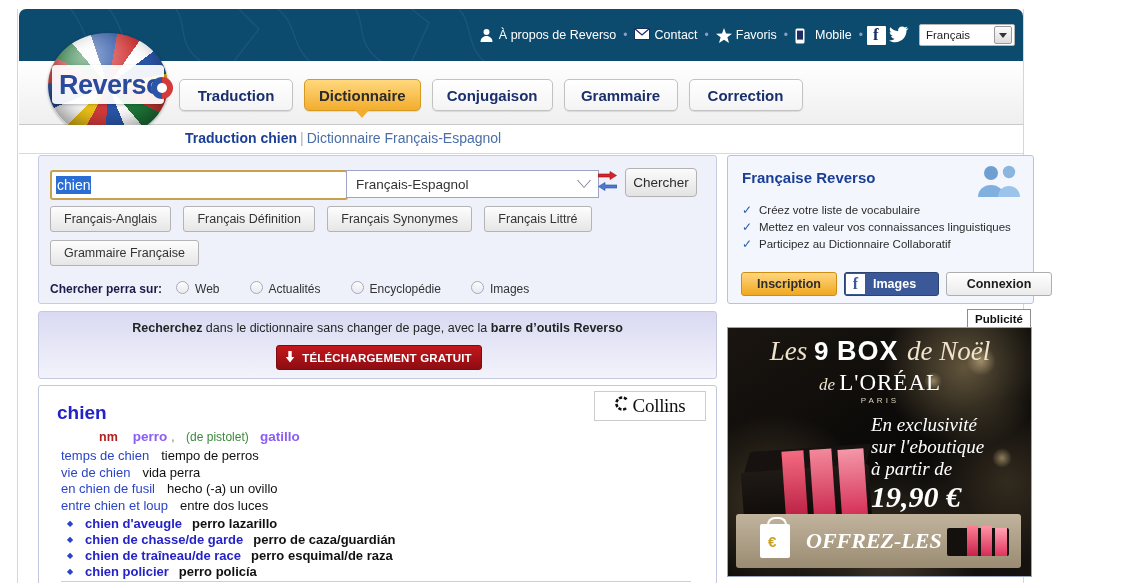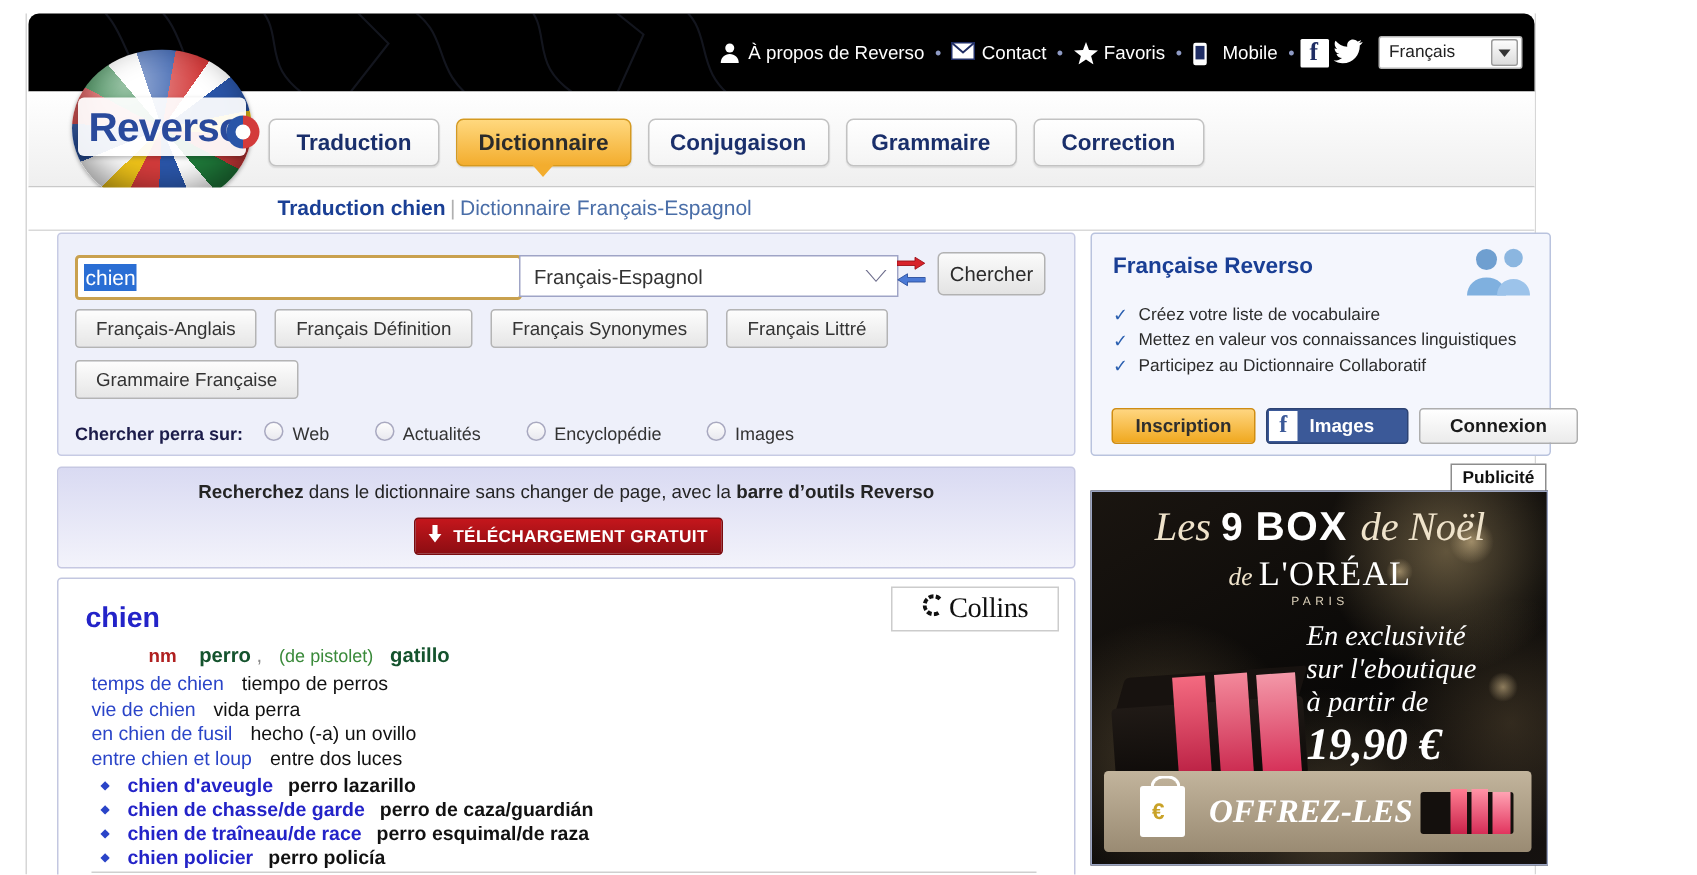--- a/index.html
+++ b/index.html
@@ -9,21 +9,21 @@
   }
   .viewport{position:relative;width:1131px;height:583px;background:#fff;}
 
   
   .page{position:absolute;left:19px;top:9px;width:1004px;height:574px;background:#fff;}
   .page-edge-l{position:absolute;left:17px;top:9px;width:1px;height:574px;background:#d6d6d6;}
   .page-edge-r{position:absolute;left:1023px;top:9px;width:1px;height:574px;background:#d6d6d6;}
 
   
   .topbar{position:absolute;left:0;top:0;width:1004px;height:52px;
-    background:#000000;border-radius:7px 7px 0 0;overflow:hidden;}
+    background:#0c4a6e;border-radius:7px 7px 0 0;overflow:hidden;}
   .topbar .deco{position:absolute;inset:0;opacity:.20;}
   .toplinks{position:absolute;right:8px;top:0;height:52px;display:flex;align-items:center;
     gap:0px;color:#fff;font-size:12.5px;white-space:nowrap;}
   .tl-item{display:flex;align-items:center;gap:5px;padding:0 6px;color:#fff;text-decoration:none;}
   .tl-sep{color:#8e9ac4;font-size:12px;padding:0 1px;}
   .tl-ico{display:inline-block;width:15px;height:15px;position:relative;}
   .sq-fb{display:inline-block;width:19px;height:19px;background:#fff;position:relative;border-radius:1px;margin-left:3px;}
   .sq-fb:after{content:"f";position:absolute;left:6px;top:-1px;font-family:"Liberation Serif",serif;
     font-weight:bold;font-size:17px;color:#1f2d64;}
   .tw{display:inline-block;width:20px;height:19px;position:relative;margin-left:3px;color:#fff;font-size:16px;line-height:19px;text-align:center;}
@@ -129,21 +129,21 @@
   
   .results{position:absolute;left:19px;top:376px;width:677px;height:200px;
     background:#fff;border:1px solid #c3c7e0;border-radius:3px;}
   .collins{position:absolute;right:10px;top:5px;width:110px;height:28px;background:#fff;border:1px solid #ccc;
     display:flex;align-items:center;justify-content:center;gap:5px;}
   .collins .cmark{font-family:"Liberation Serif",serif;font-size:17px;color:#111;}
   .collins .cname{font-family:"Liberation Serif",serif;font-size:19px;color:#111;letter-spacing:-.3px;}
   .headword{position:absolute;left:18px;top:16px;font-size:19px;font-weight:bold;color:#2323c8;}
   .senseline{position:absolute;left:60px;top:43px;font-size:13.5px;white-space:nowrap;}
   .pos{color:#b02020;font-weight:bold;font-size:12.5px;}
-  .trans{color:#14532d;font-weight:bold;}
+  .trans{color:#8b5cf6;font-weight:bold;}
   .comma{color:#8a8a8a;}
   .gloss{color:#3a8a3a;font-size:12px;}
   .exlist{position:absolute;left:22px;top:62px;width:640px;font-size:13px;line-height:16.5px;}
   .exrow{white-space:nowrap;margin-bottom:0px;}
   .fr{color:#2a44c8;}
   .es{color:#111;margin-left:12px;}
   .bullets{position:absolute;left:24px;top:130px;width:640px;font-size:13px;line-height:16px;}
   .brow{white-space:nowrap;position:relative;padding-left:22px;margin-bottom:0px;}
   .brow:before{content:"\25C6";position:absolute;left:4px;top:0px;color:#2a44c8;font-size:8px;}
   .brow .bfr{color:#2323c8;font-weight:bold;}

